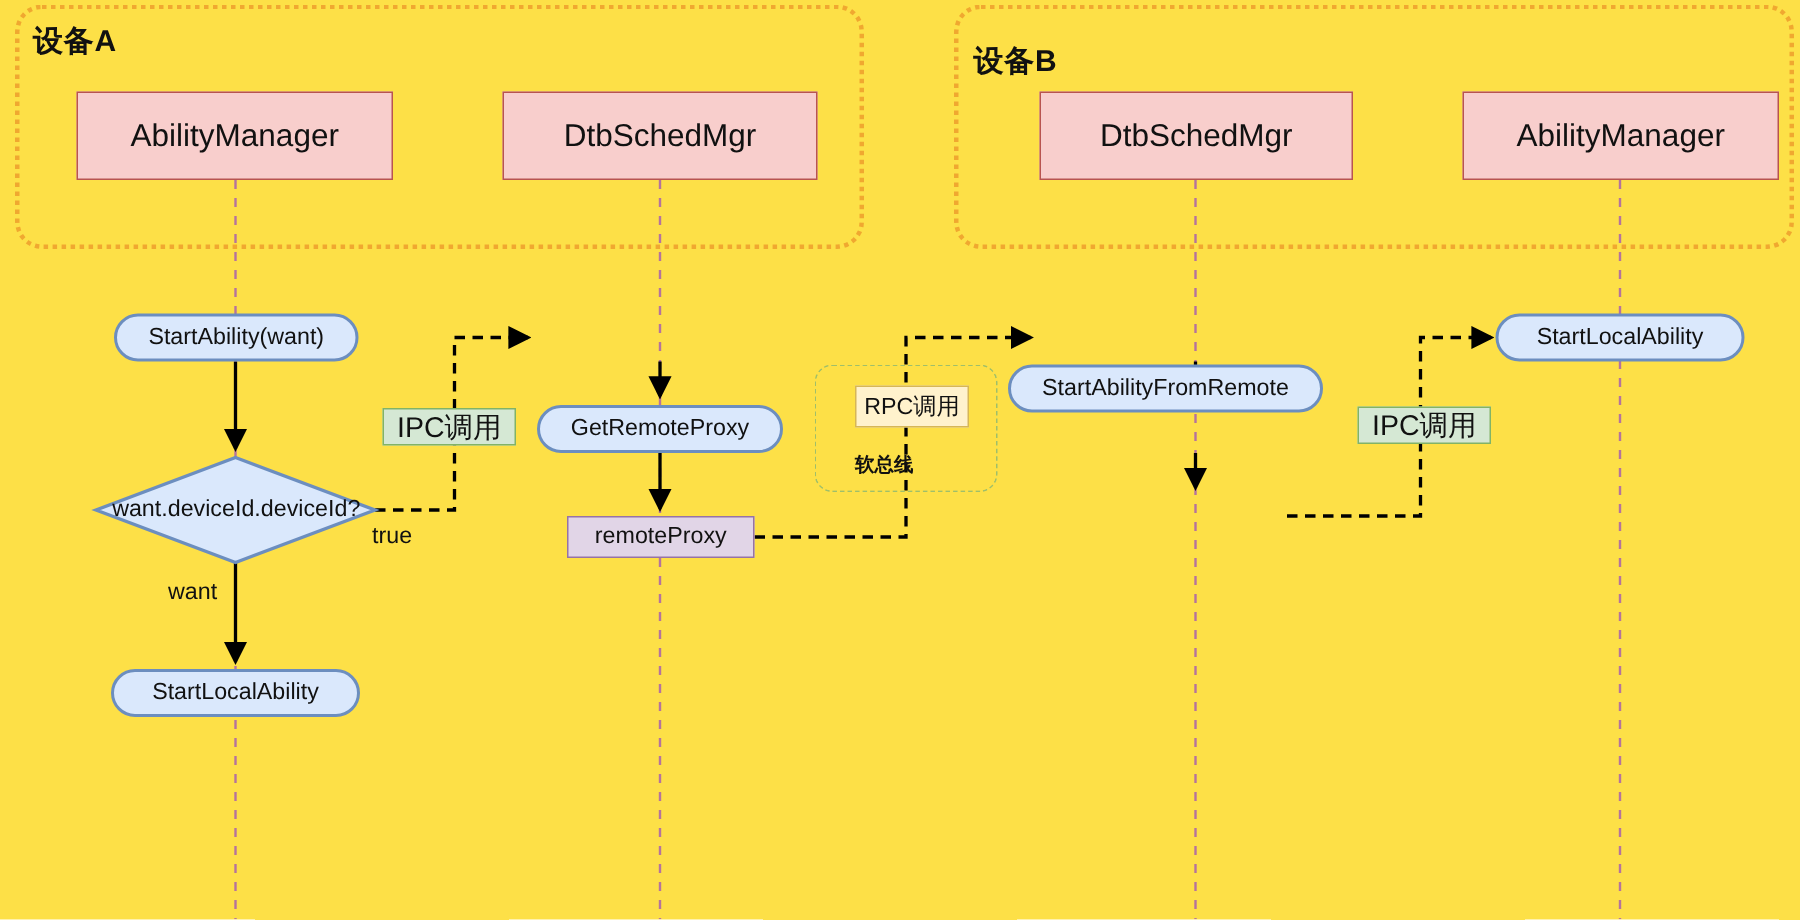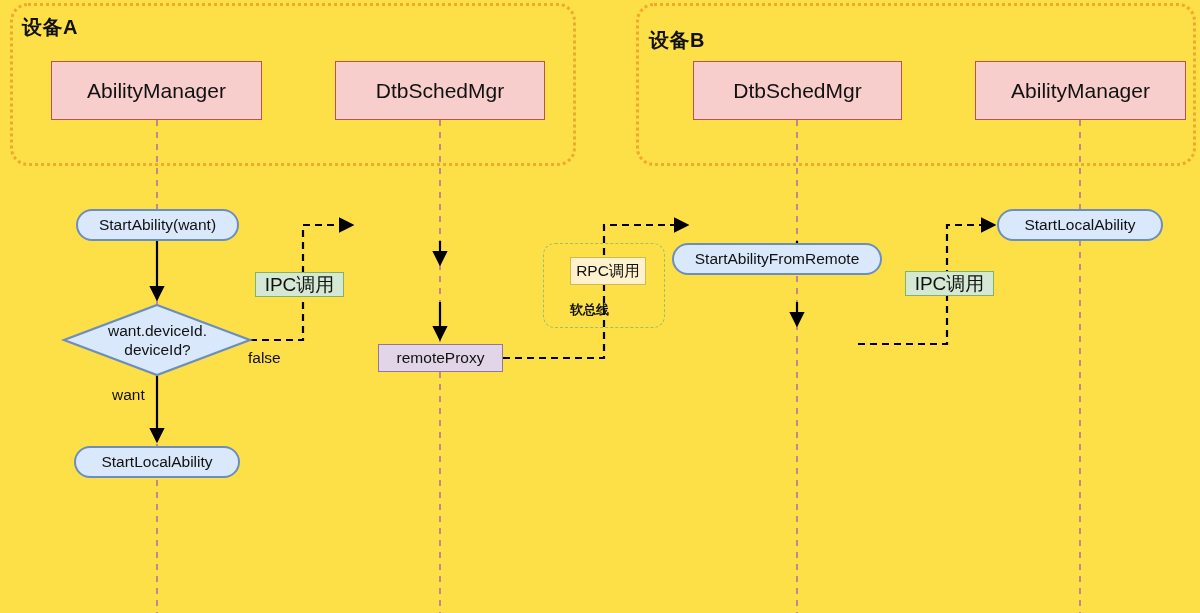--- a/index.html
+++ b/index.html
@@ -90,21 +90,21 @@
   .diamond-wrap {
     position: absolute;
   }
   .diamond-text {
     position: absolute;
     left: 0;
     top: 0;
     width: 100%;
     height: 100%;
     display: flex;
-    flex-direction: column;
+    flex-direction: row;
     align-items: center;
     justify-content: center;
     font-size: 15.5px;
     color: #111111;
     line-height: 1.25;
     text-align: center;
     white-space: nowrap;
   }
 
   
@@ -239,30 +239,31 @@
   <div class="diamond-wrap" style="left:64px; top:305px; width:187px; height:70px;">
     <div class="diamond-text">
       <span>want.deviceId.</span>
       <span>deviceId?</span>
     </div>
   </div>
 
   <div class="node" style="left:74px; top:446px; width:166px; height:32px;">StartLocalAbility</div>
 
 
+  <div class="node" style="left:358px; top:270px; width:164px; height:32px;">GetRemoteProxy</div>
 
   <div class="obj-node" style="left:378px; top:344px; width:125px; height:28px;">remoteProxy</div>
 
   <div class="node" style="left:672px; top:209px; width:210px; height:32px;margin-top:34px;">StartAbilityFromRemote</div>
 
 
 
   <div class="node" style="left:997px; top:209px; width:166px; height:32px;">StartLocalAbility</div>
 
-  <div class="edge-label" style="left:248px; top:349px;">false</div>
+  <div class="edge-label" style="left:248px; top:349px;">true</div>
   <div class="edge-label" style="left:112px; top:386px;">want</div>
 
   <div class="softbus-group" style="left:543px; top:243px; width:122px; height:85px;"></div>
   <div class="softbus-label" style="left:553px; top:301px;">软总线</div>
 
   <div class="chip-ipc" style="left:255px; top:272px; width:89px; height:25px;">IPC调用</div>
 
   <div class="chip-rpc" style="left:559px; top:257px; width:76px; height:28px;margin-left:11px;">RPC调用</div>
 
   <div class="chip-ipc" style="left:905px; top:271px; width:89px; height:25px;">IPC调用</div>

